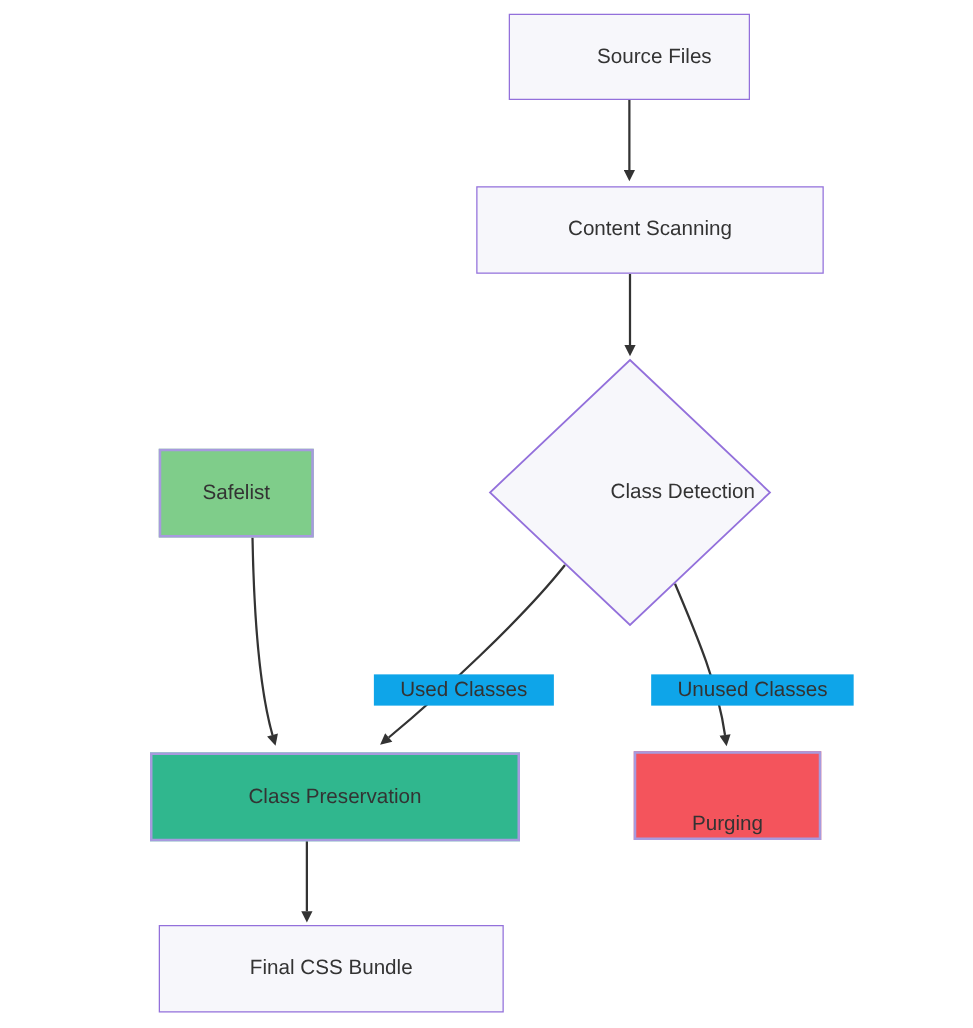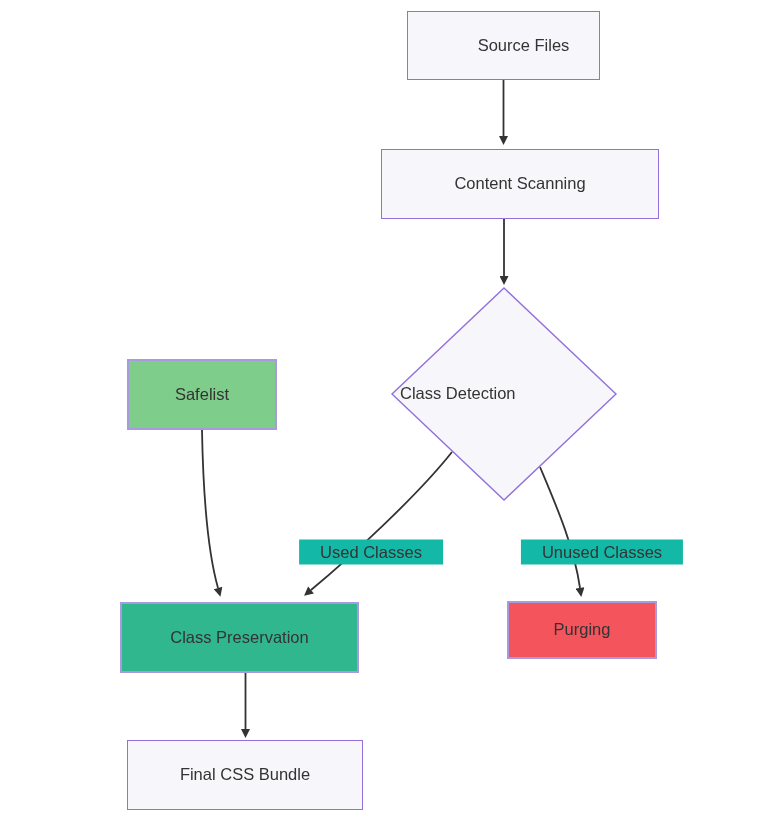--- a/index.html
+++ b/index.html
@@ -46,39 +46,39 @@
     color: #333333;
     text-align: center;
     white-space: nowrap;
   }
   .node.green  { background: #7fcd8a; border: 2px solid #a79ade; }
   .node.teal   { background: #30b78e; border: 2px solid #a79ade; }
   .node.red    { background: #f4545c; border: 2px solid #a79ade; }
 
   .node-source        { left: 407px; top: 11px;  width: 193px; height: 69px; padding-left: 40px; }
   .node-scanning      { left: 381px; top: 149px; width: 278px; height: 70px; }
-  .node-safelist      { left: 127px; top: 359px; width: 150px; height: 71px; }
-  .node-preservation  { left: 120px; top: 602px; width: 239px; height: 71px; }
-  .node-purging       { left: 507px; top: 601px; width: 150px; height: 58px; }
-  .node-bundle        { left: 127px; top: 740px; width: 236px; height: 70px; }
+  .node-safelist      { left: 127px; top: 359px; width: 124px; height: 71px; }
+  .node-preservation  { left: 120px; top: 602px; width: 296px; height: 71px; }
+  .node-purging       { left: 507px; top: 601px; width: 150px; height: 71px; align-items: flex-end; }
+  .node-bundle        { left: 127px; top: 740px; width: 276px; height: 70px; }
 
   .diamond-label {
     position: absolute;
-    left: 400px;
+    left: 384px;
     top: 384px;
     width: 220px;
-    text-align: left;
+    text-align: right;
     font-size: 16.5px;
     color: #333333;
     white-space: nowrap;
   }
   .edge-label {
     position: absolute;
     transform: translate(-50%, -50%);
-    background: #14b8a6;
+    background: #0ea5e9;
     color: #333333;
     font-size: 16.5px;
     padding: 3px 21px;
     white-space: nowrap;
   }
   .edge-label-used   { left: 371px; top: 552px; }
   .edge-label-unused { left: 582px; top: 552px; margin-left: 20px; }
 </style>
 </head>
 <body>

